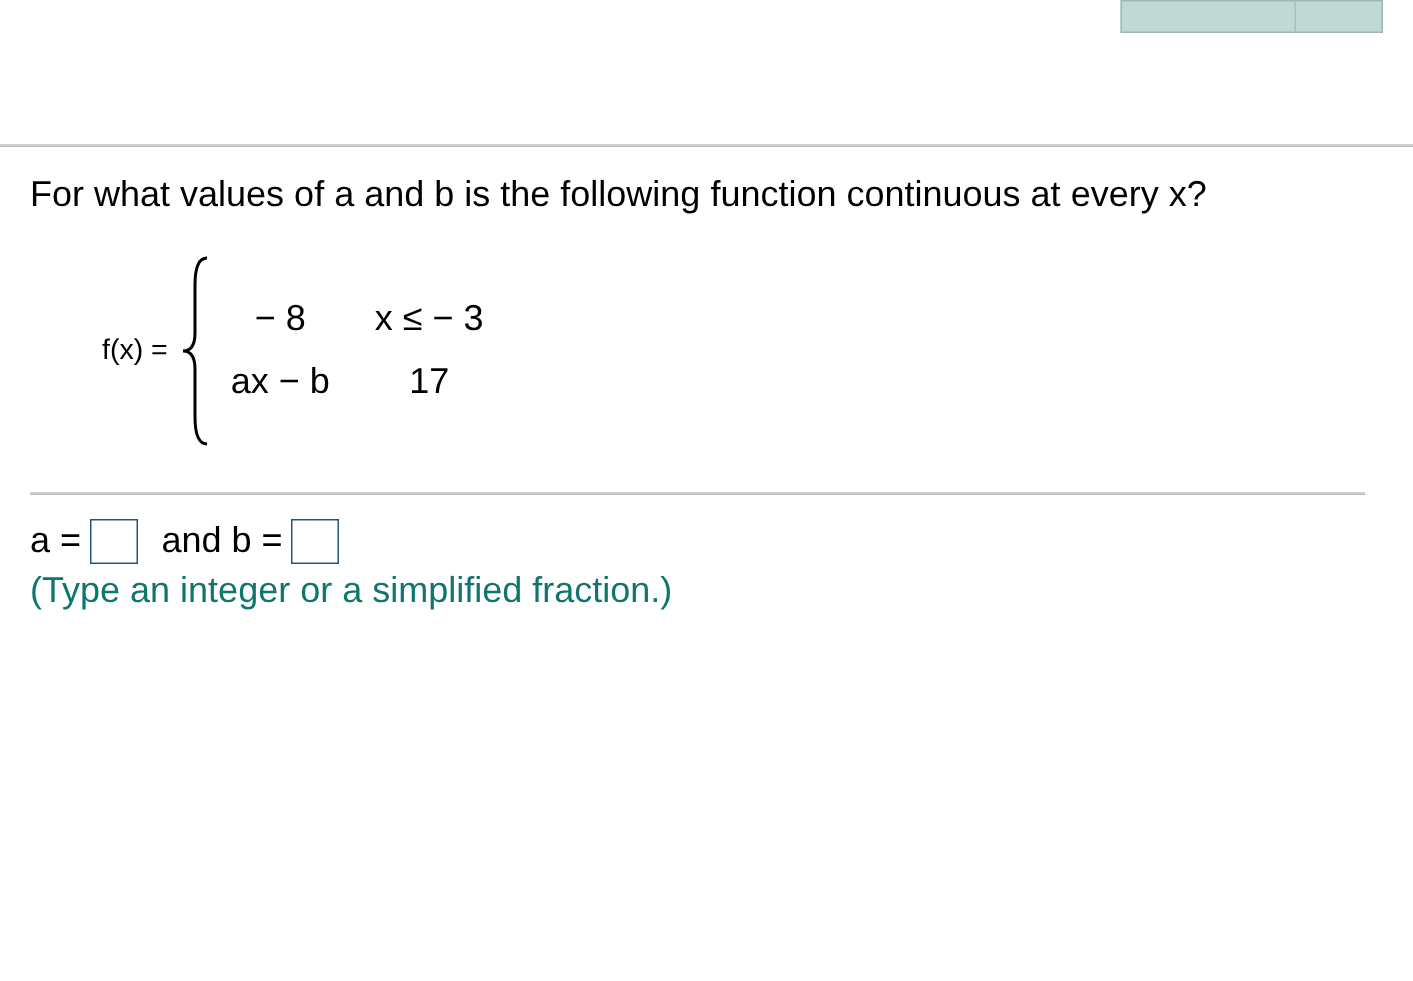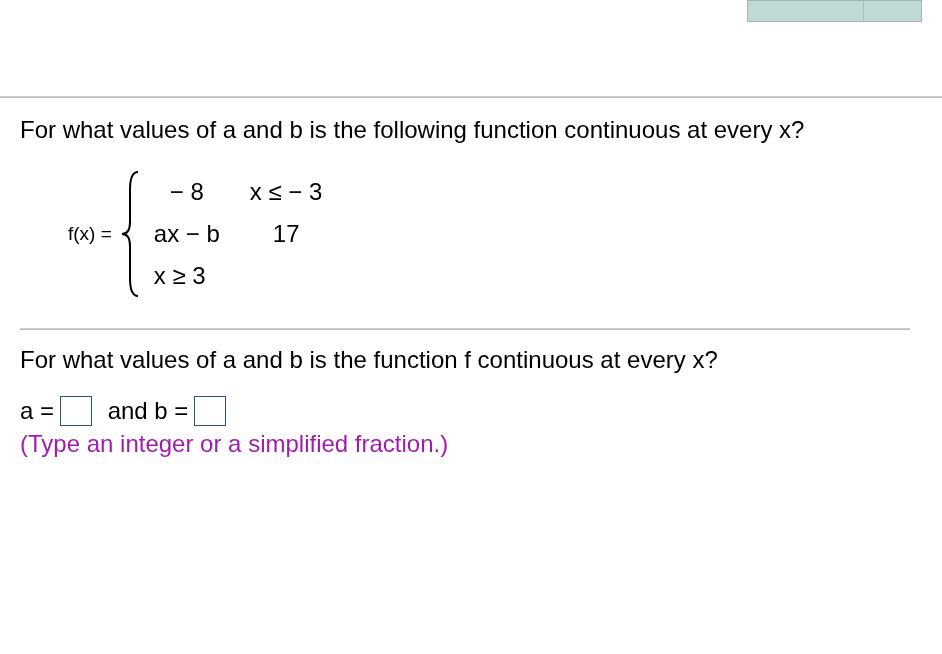--- a/index.html
+++ b/index.html
@@ -73,21 +73,21 @@
       align-items: center;
     }
     .piecewise-cell {
       font-size: 24px;
       white-space: nowrap;
     }
     .col-val {
       text-align: center;
     }
     .col-cond {
-      text-align: left;
+      text-align: center;
     }
     .divider2 {
       height: 0;
       border-top: 1px solid #cfcfcf;
       border-bottom: 1px solid #b8b8b8;
       margin-bottom: 16px;
     }
     .sub-question {
       font-size: 24px;
       color: #000;
@@ -105,21 +105,21 @@
       width: 32px;
       height: 30px;
       border: 1px solid #26547c;
       background: #fff;
       font-size: 20px;
       text-align: center;
       padding: 0;
     }
     .hint-text {
       font-size: 24px;
-      color: #a21caf;
+      color: #0f766e;
     }
     .ws {
       display: inline-block;
       width: 0.15em;
     }
   </style>
 </head>
 <body>
 
 <div class="top-bar">
@@ -137,27 +137,25 @@
   <div class="function-block">
     <span class="fx-label">f(x) =</span>
     <svg class="brace-svg" viewBox="0 0 22 132">
       <path d="M 18 4 Q 10 4 10 22 L 10 54 Q 10 66 2 66 Q 10 66 10 78 L 10 110 Q 10 128 18 128" fill="none" stroke="#000" stroke-width="2"></path>
     </svg>
     <div class="piecewise-grid">
       <span class="piecewise-cell col-val">− 8</span>
       <span class="piecewise-cell col-cond">x ≤  − 3</span>
       <span class="piecewise-cell col-val">ax − b</span>
       <span class="piecewise-cell col-val">17</span>
-      <span class="piecewise-cell col-cond">x ≥ 3</span>
     </div>
   </div>
 
   <div class="divider2"></div>
 
-  <div class="sub-question">For what values of a and b is the function f continuous at every x?</div>
 
   <div class="answer-row">
     <span>a =</span>
     <input type="text" class="answer-input" style="">
     <span class="ws"></span>
     <span>and b =</span>
     <input type="text" class="answer-input" style="">
   </div>
 
   <div class="hint-text">(Type an integer or a simplified fraction.)</div>

